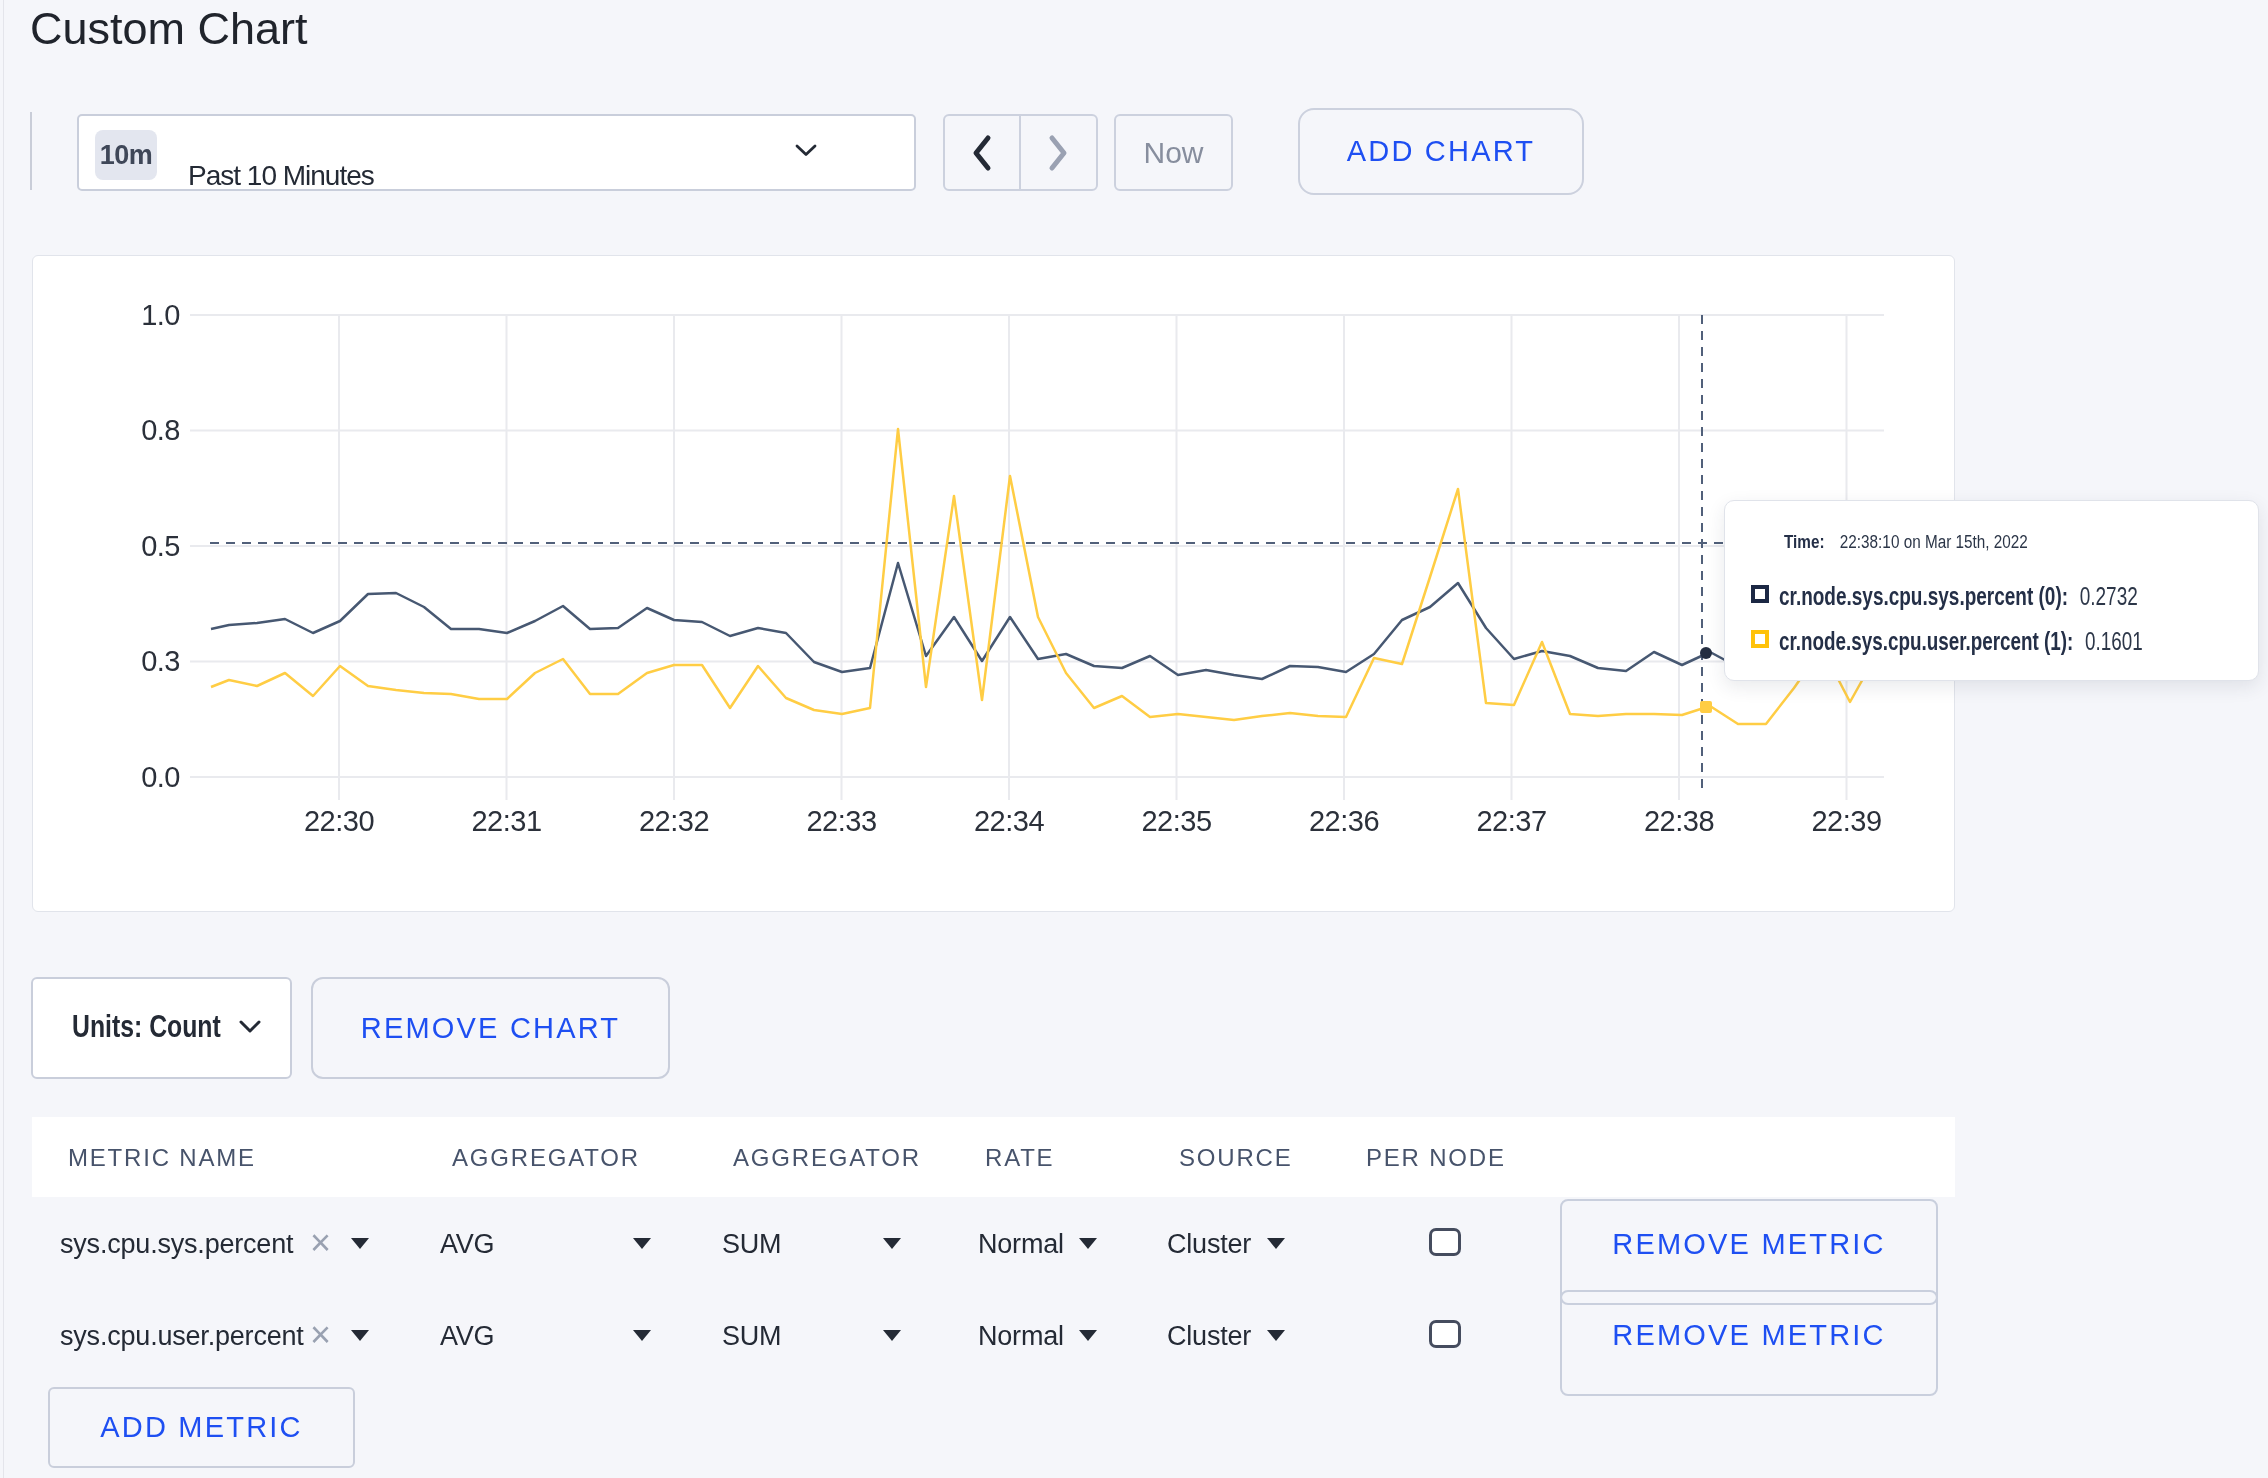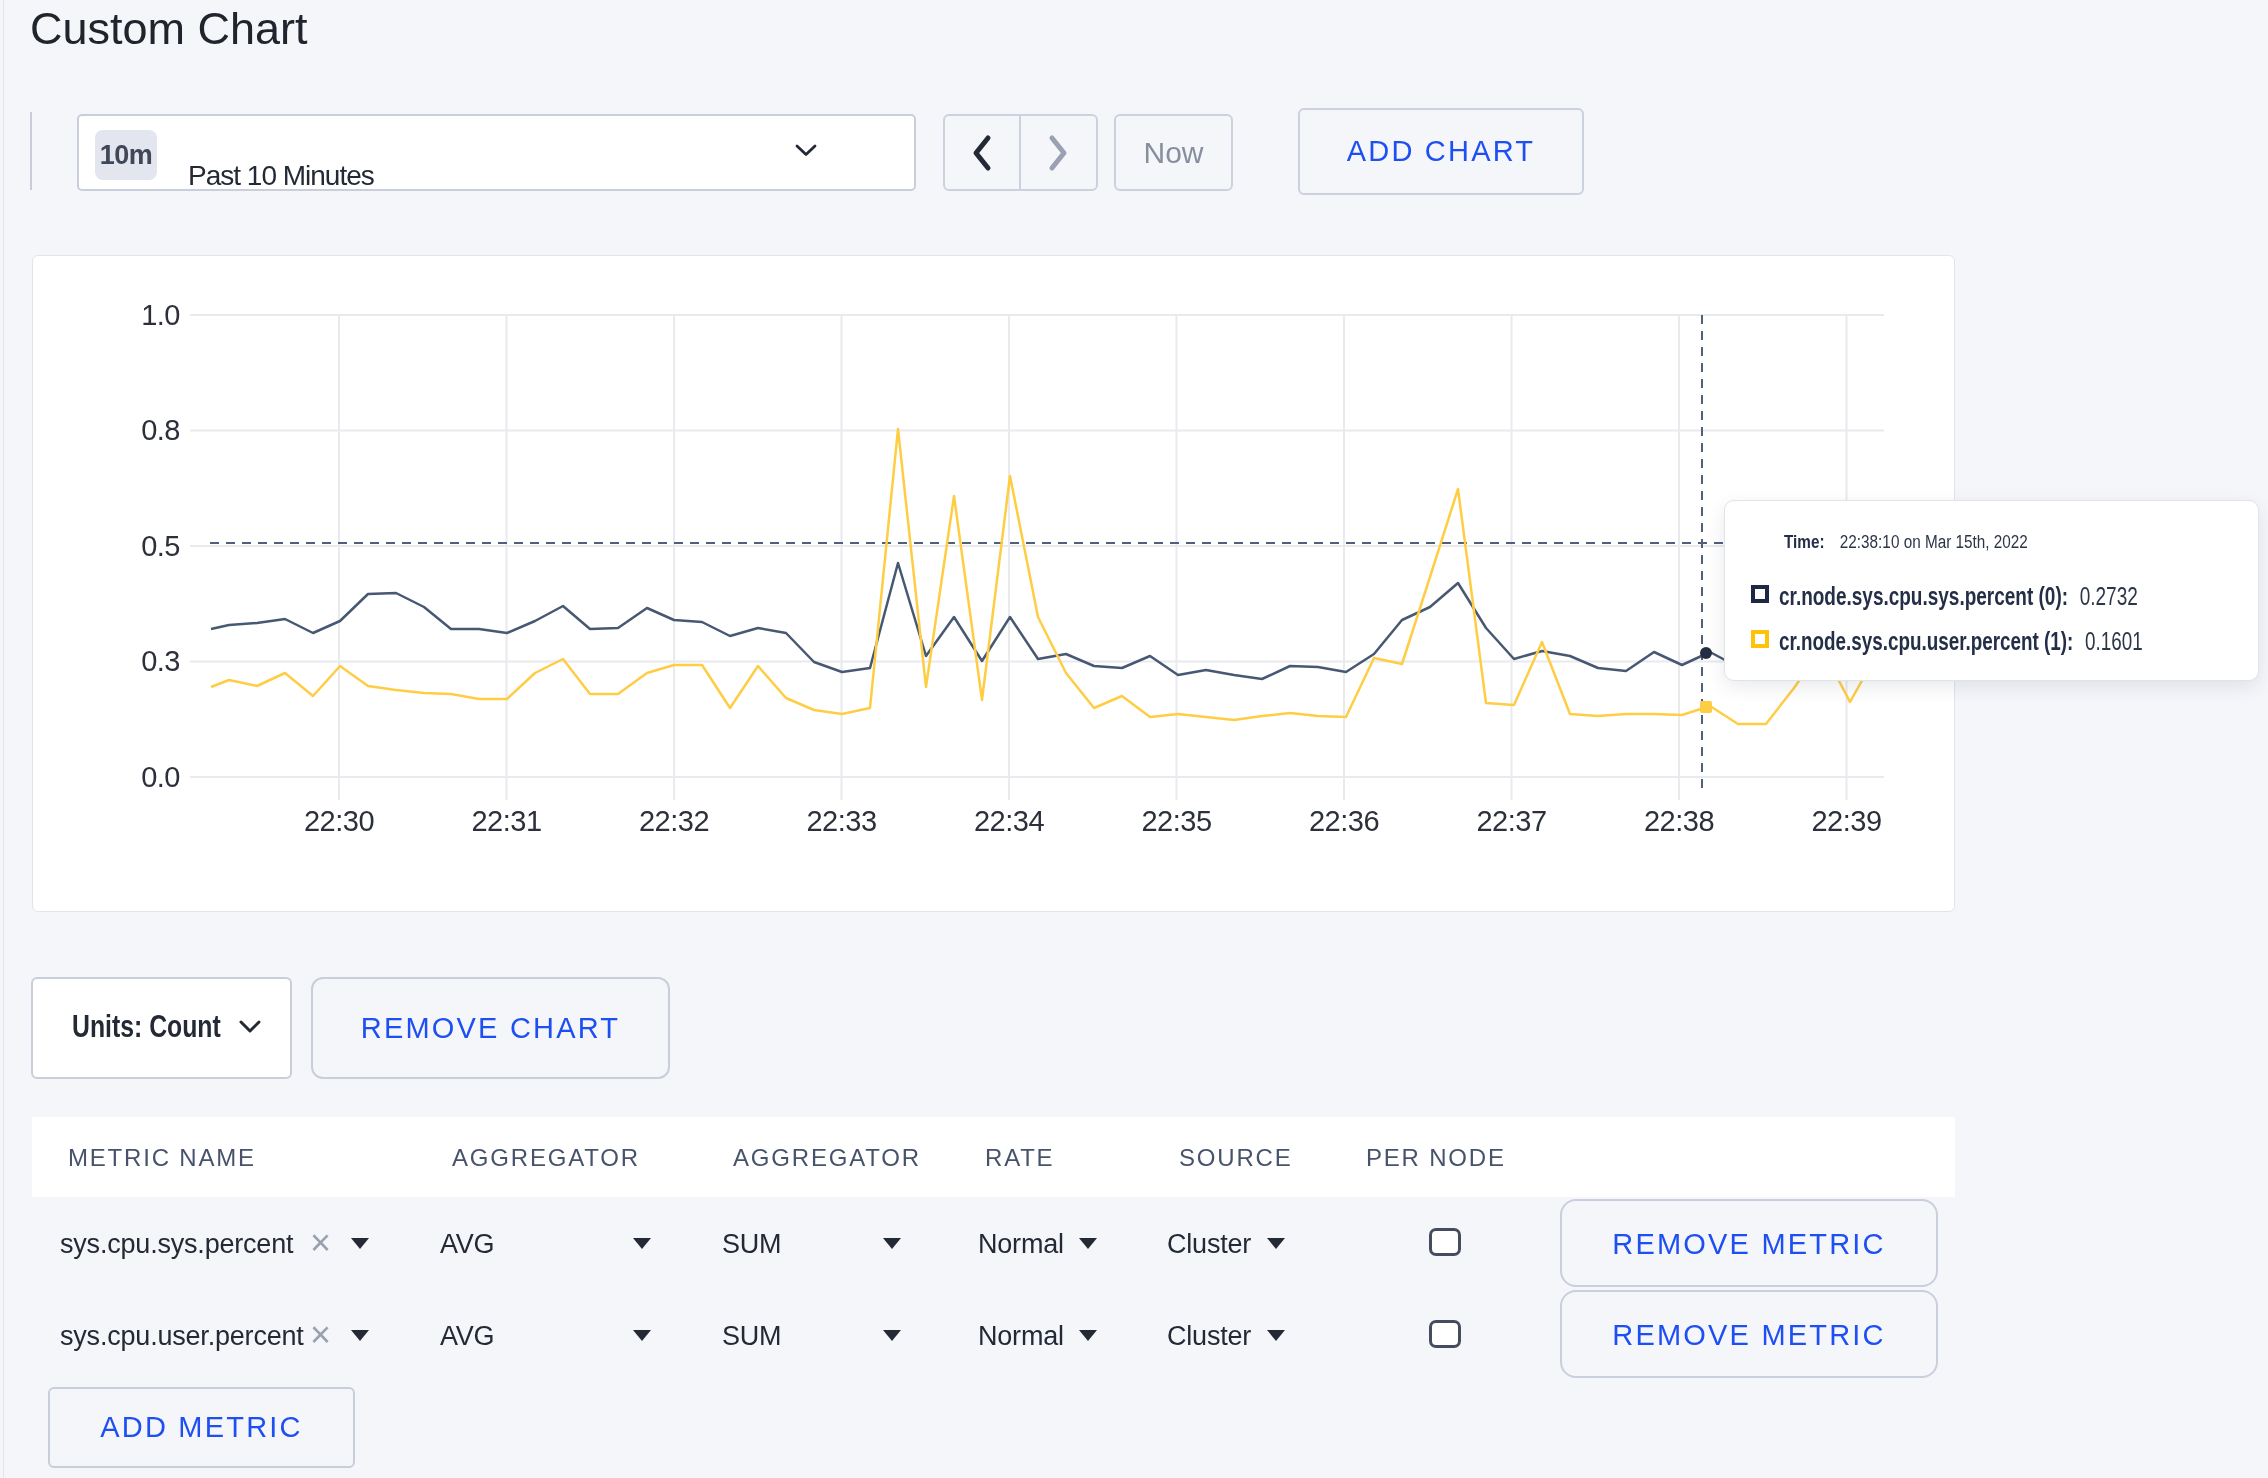--- a/index.html
+++ b/index.html
@@ -3,21 +3,21 @@
 <meta charset="utf-8">
 <style>
   html,body{margin:0;padding:0;}
   body{width:2268px;height:1478px;background:#f5f6fa;font-family:"Liberation Sans",sans-serif;position:relative;overflow:hidden;}
   .abs{position:absolute;}
   .bluebtn{color:#1e4ff2;font-weight:400;letter-spacing:2.2px;font-size:29px;}
   .hdr{font-size:24px;letter-spacing:1.8px;color:#47536b;font-weight:500;}
   .rowtxt{font-size:27px;color:#242a35;letter-spacing:-0.2px;}
   .tri{width:0;height:0;border-left:9px solid transparent;border-right:9px solid transparent;border-top:11px solid #242a35;}
   .cb{width:32px;height:28px;border:3px solid #454c5e;border-radius:7px;background:#fff;box-sizing:border-box;}
-  .rmbtn{width:378px;height:88px;border:2px solid #c9cfdd;border-radius:16px;box-sizing:border-box;text-align:center;line-height:86px;background:transparent;}
+  .rmbtn{width:378px;height:106px;border:2px solid #c9cfdd;border-radius:8px;box-sizing:border-box;text-align:center;line-height:86px;background:transparent;}
   .sx{display:inline-block;transform-origin:0 50%;white-space:nowrap;}
 </style>
 </head>
 <body>
 
 <div class="abs" style="left:3px;top:0;width:1px;height:1478px;background:#e4e5eb;"></div>
 
 <div class="abs" style="left:30px;top:3px;font-size:45px;color:#20242c;font-weight:400;">Custom Chart</div>
 
 <div class="abs" style="left:30px;top:112px;width:2px;height:78px;background:#c9cdd8;"></div>
@@ -33,21 +33,21 @@
 <div class="abs" style="left:1019px;top:114px;width:2px;height:77px;background:#ccd1de;"></div>
 <svg class="abs" style="left:968px;top:133px;" width="28" height="40" viewBox="0 0 28 40">
     <polyline points="20,5 8,20 20,35" fill="none" stroke="#242a35" stroke-width="5" stroke-linecap="round" stroke-linejoin="round"></polyline>
   </svg>
 <svg class="abs" style="left:1044px;top:133px;" width="28" height="40" viewBox="0 0 28 40">
     <polyline points="8,5 20,20 8,35" fill="none" stroke="#9aa1b2" stroke-width="5" stroke-linecap="round" stroke-linejoin="round"></polyline>
   </svg>
 
 <div class="abs" style="left:1114px;top:114px;width:119px;height:77px;background:#f5f6fa;border:2px solid #ccd1de;border-radius:6px;box-sizing:border-box;text-align:center;line-height:73px;font-size:30px;color:#878e9e;font-weight:500;">Now</div>
 
-<div class="abs bluebtn" style="left:1298px;top:108px;width:286px;height:87px;background:#f5f6fa;border:2px solid #ccd1de;border-radius:6px;box-sizing:border-box;text-align:center;line-height:83px;">ADD CHART</div>
+<div class="abs bluebtn" style="left:1298px;top:108px;width:286px;height:87px;background:#f5f6fa;border:2px solid #ccd1de;border-radius:16px;box-sizing:border-box;text-align:center;line-height:83px;">ADD CHART</div>
 
 <div class="abs" style="left:32px;top:255px;width:1923px;height:657px;background:#fff;border:1px solid #e1e4eb;border-radius:6px;box-sizing:border-box;"></div>
 
 <svg class="abs" style="left:0;top:0;" width="2268" height="1478" viewBox="0 0 2268 1478">
 
   <g stroke="#e9eaee" stroke-width="2">
     <line x1="190" y1="315" x2="1884" y2="315"></line>
     <line x1="190" y1="430.5" x2="1884" y2="430.5"></line>
     <line x1="190" y1="546" x2="1884" y2="546"></line>
     <line x1="190" y1="661.5" x2="1884" y2="661.5"></line>

